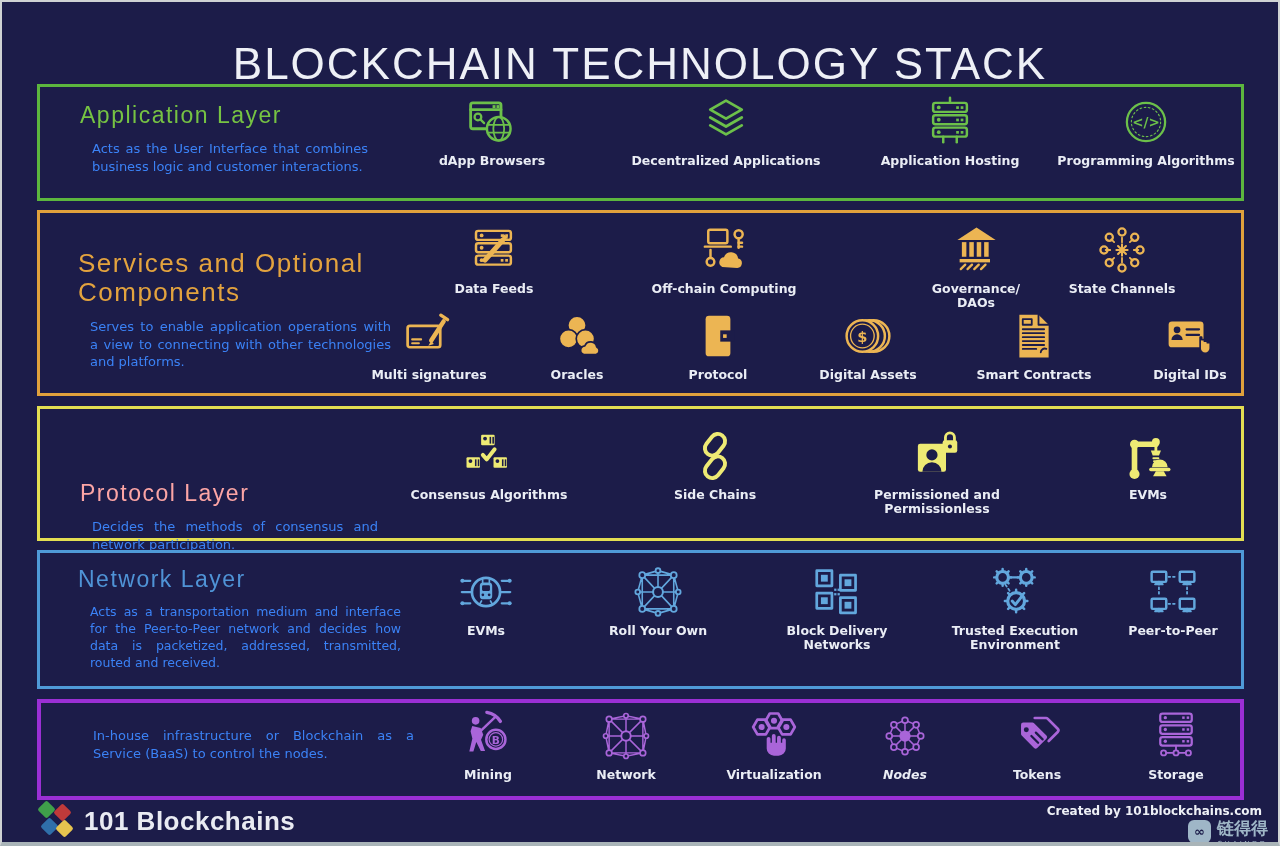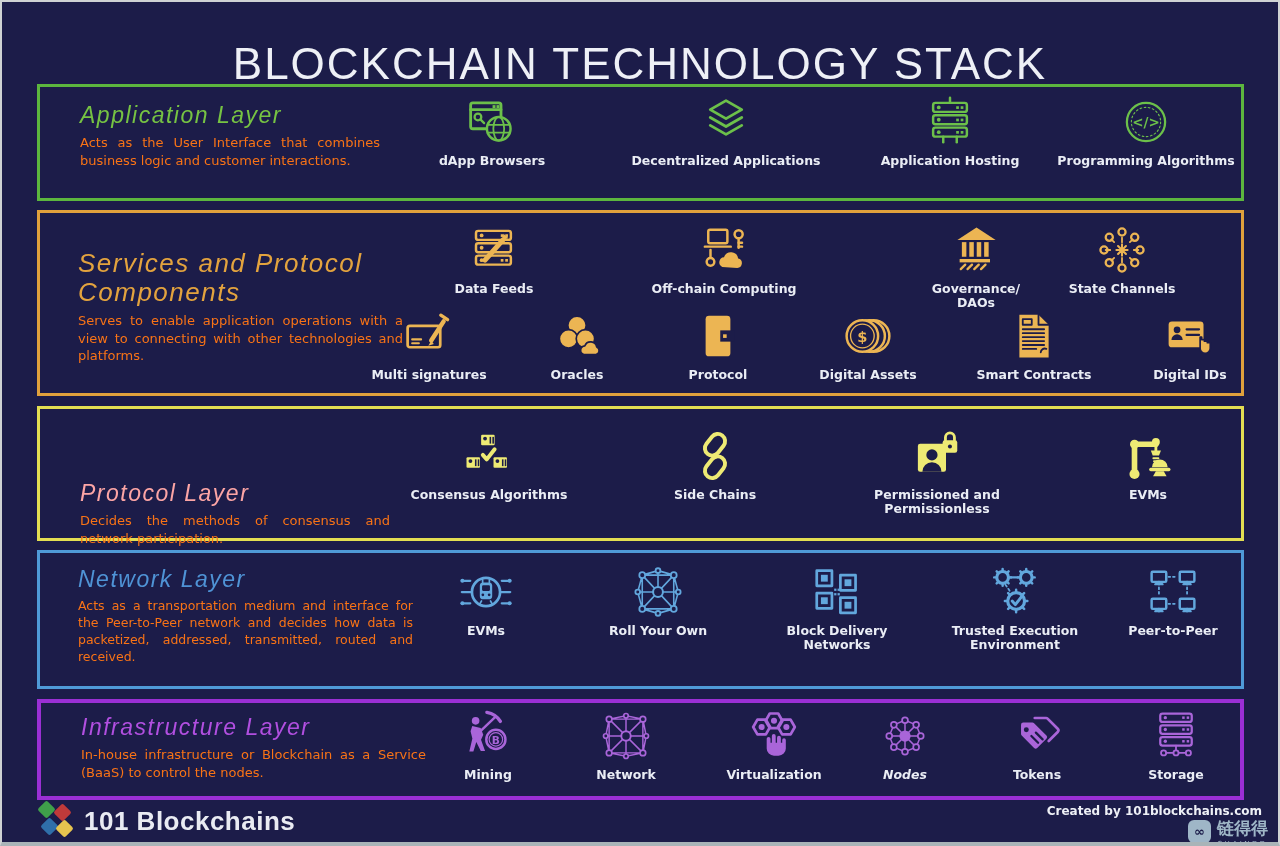--- a/index.html
+++ b/index.html
@@ -10,22 +10,22 @@
     color:#eef0f6;font-family:"Liberation Sans",sans-serif;font-size:44px;font-weight:500;
     letter-spacing:2px;}
   .layer{position:absolute;left:35px;width:1207px;box-sizing:border-box;border:3px solid;}
   .layer-app{top:82px;height:117px;border-color:#5cb63e;}
   .layer-services{top:208px;height:186px;border-color:#e0a13c;}
   .layer-protocol{top:404px;height:135px;border-color:#e3de52;}
   .layer-network{top:548px;height:139px;border-color:#4f9ad7;}
   .layer-infra{top:697px;height:101px;border-color:#9a2fd4;border-width:4px;}
   .head{position:absolute;}
   .layer-title{margin:0 0 6px 0;font-family:"Liberation Sans",sans-serif;font-weight:500;
-    font-size:23px;letter-spacing:1.5px;line-height:1.1;font-style:italic;}
-  .layer-desc{margin:0;color:#f97316;font-size:13px;line-height:1.35;text-align:justify;}
+    font-size:23px;letter-spacing:1.5px;line-height:1.1;}
+  .layer-desc{margin:12px;color:#3b82f6;font-size:13px;line-height:1.35;text-align:justify;}
   .layer-app .head{left:40px;top:16px;width:300px;}
   .layer-app .layer-title{color:#76c343;}
   .layer-services .head{left:38px;top:36px;width:325px;}
   .layer-services .layer-title{color:#e3a33e;font-size:26px;}
   .layer-protocol .head{left:40px;top:32px;width:310px;}
   .layer-protocol .layer-title{color:#fca5a5;margin-top:40px;}
   .layer-network .head{left:38px;top:14px;width:335px;}
   .layer-network .layer-title{color:#4f93d6;}
   .layer-network .layer-desc{font-size:12.5px;}
   .layer-infra .head{left:40px;top:12px;width:345px;}
@@ -136,21 +136,21 @@
           <circle cx="24" cy="24" r="13" stroke-width="1" stroke-dasharray="1.5 2.2"></circle>
           <text class="t" x="24" y="28.5" font-size="12" text-anchor="middle">&lt;/&gt;</text>
         </svg>
       </span>
       <span class="label" style="width:180px">Programming Algorithms</span>
     </div>
   </section>
 
   <section class="layer layer-services">
     <div class="head">
-      <h2 class="layer-title">Services and Protocol Components</h2>
+      <h2 class="layer-title">Services and Optional Components</h2>
       <p class="layer-desc">Serves to enable application operations with a view to connecting with other technologies and platforms.</p>
     </div>
 
     <div class="item" style="left:454px;top:10px;">
       <span class="icon">
         <svg viewBox="0 0 48 48" stroke="currentColor" fill="none" stroke-width="2.2" stroke-linecap="round" stroke-linejoin="round">
           <rect x="8" y="7" width="31" height="8" rx="2"></rect>
             <rect x="8" y="18" width="31" height="8" rx="2"></rect>
             <rect x="8" y="29" width="31" height="8" rx="2"></rect>
           <circle class="f" cx="13" cy="11" r="1.7"></circle>
@@ -482,21 +482,20 @@
           </g>
           <path d="M20 10.5 h8 M11.5 20 v8 M36.5 20 v8 M20 34.5 h8" stroke-width="1.6" stroke-dasharray="1.5 2.5"></path>
         </svg>
       </span>
       <span class="label" style="width:110px">Peer-to-Peer</span>
     </div>
   </section>
 
   <section class="layer layer-infra">
     <div class="head">
-      <h2 class="layer-title">Infrastructure Layer</h2>
       <p class="layer-desc">In-house infrastructure or Blockchain as a Service (BaaS) to control the nodes.</p>
     </div>
 
     <div class="item" style="left:447px;top:6px;">
       <span class="icon">
         <svg viewBox="0 0 48 48" stroke="currentColor" fill="none" stroke-width="2.2" stroke-linecap="round" stroke-linejoin="round">
           <path d="M23 3 q8 1.5 12 8" stroke-width="3"></path>
           <line x1="31" y1="6.5" x2="18" y2="19"></line>
           <circle class="f" cx="13" cy="10.5" r="3.4"></circle>
           <path class="f" d="M10 15 l7.5 1.8 2.3 6 -2 4.5 3.6 10 h-3.8 l-4-8 -2.6 8.5 h-3.6 l2.7-11.5 -1.6-6.5 z"></path>

